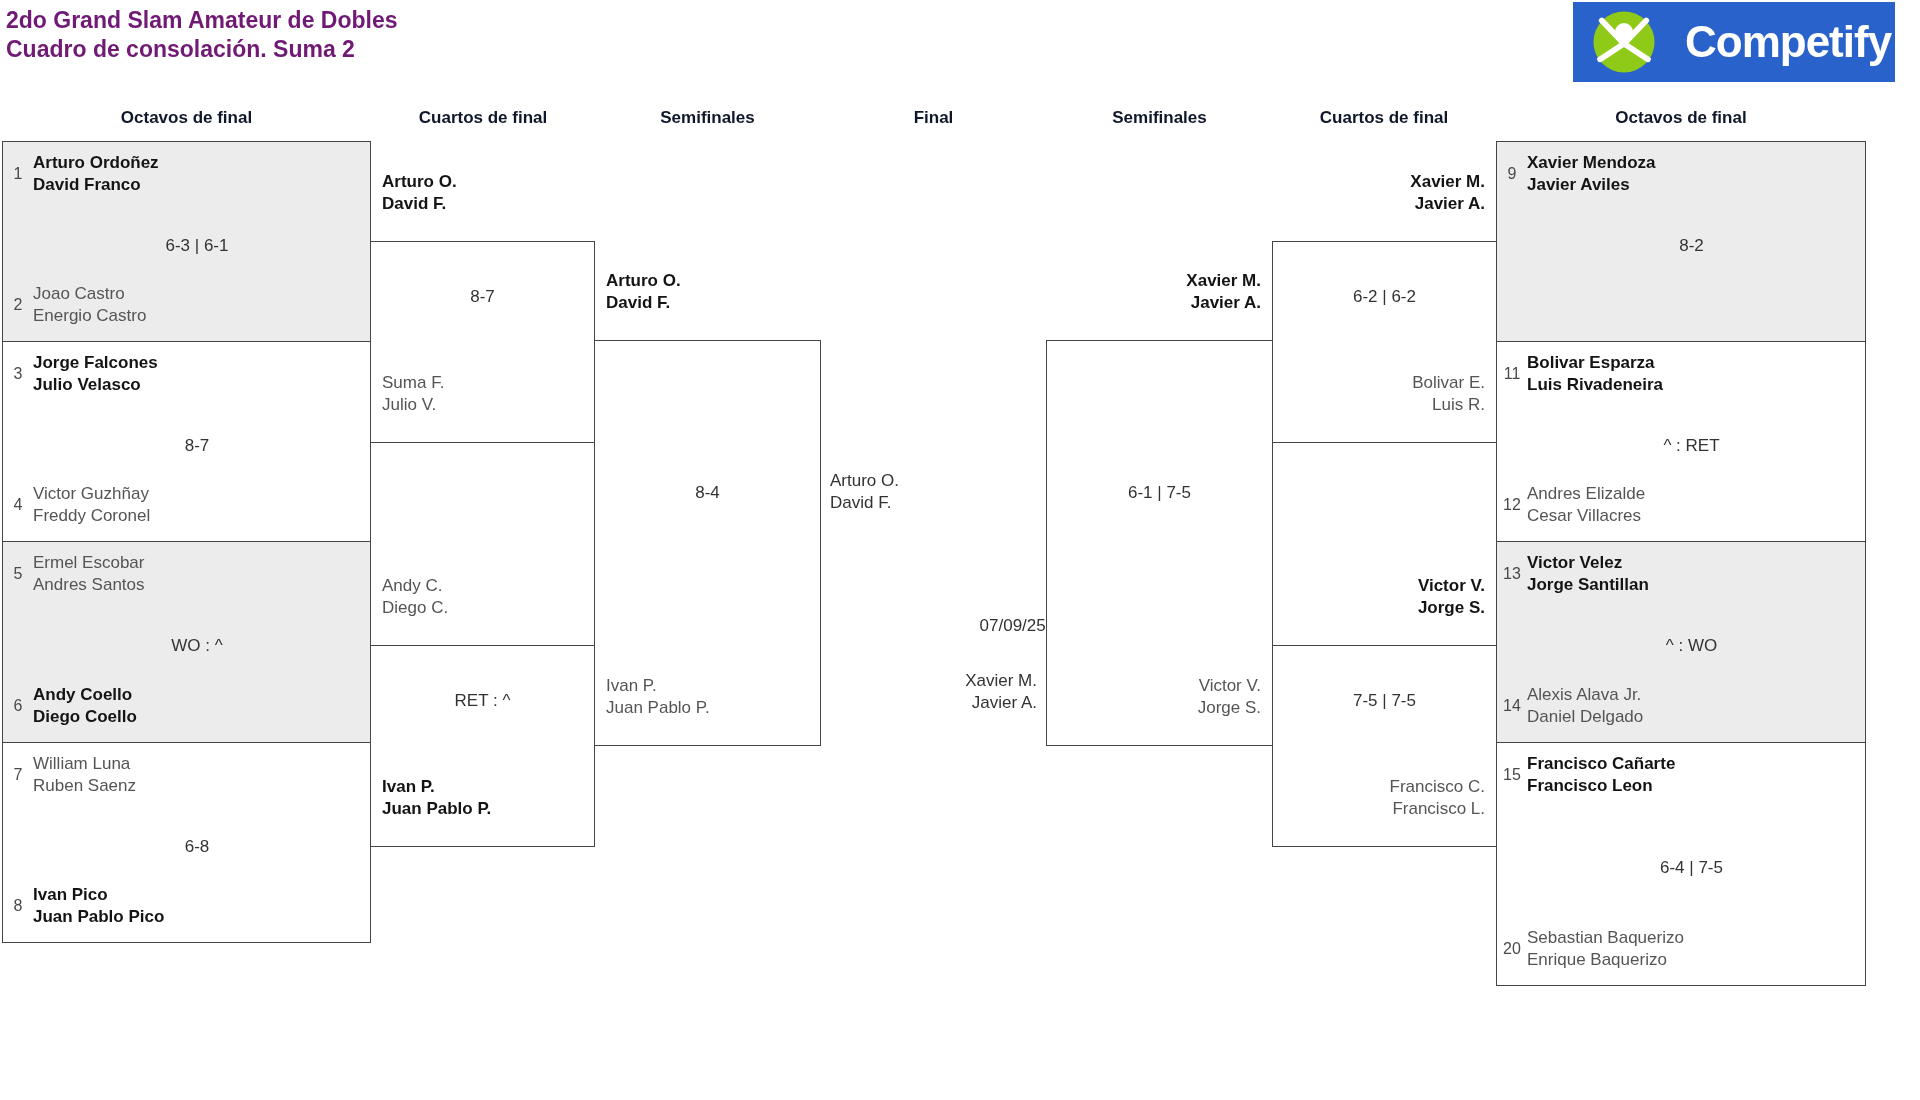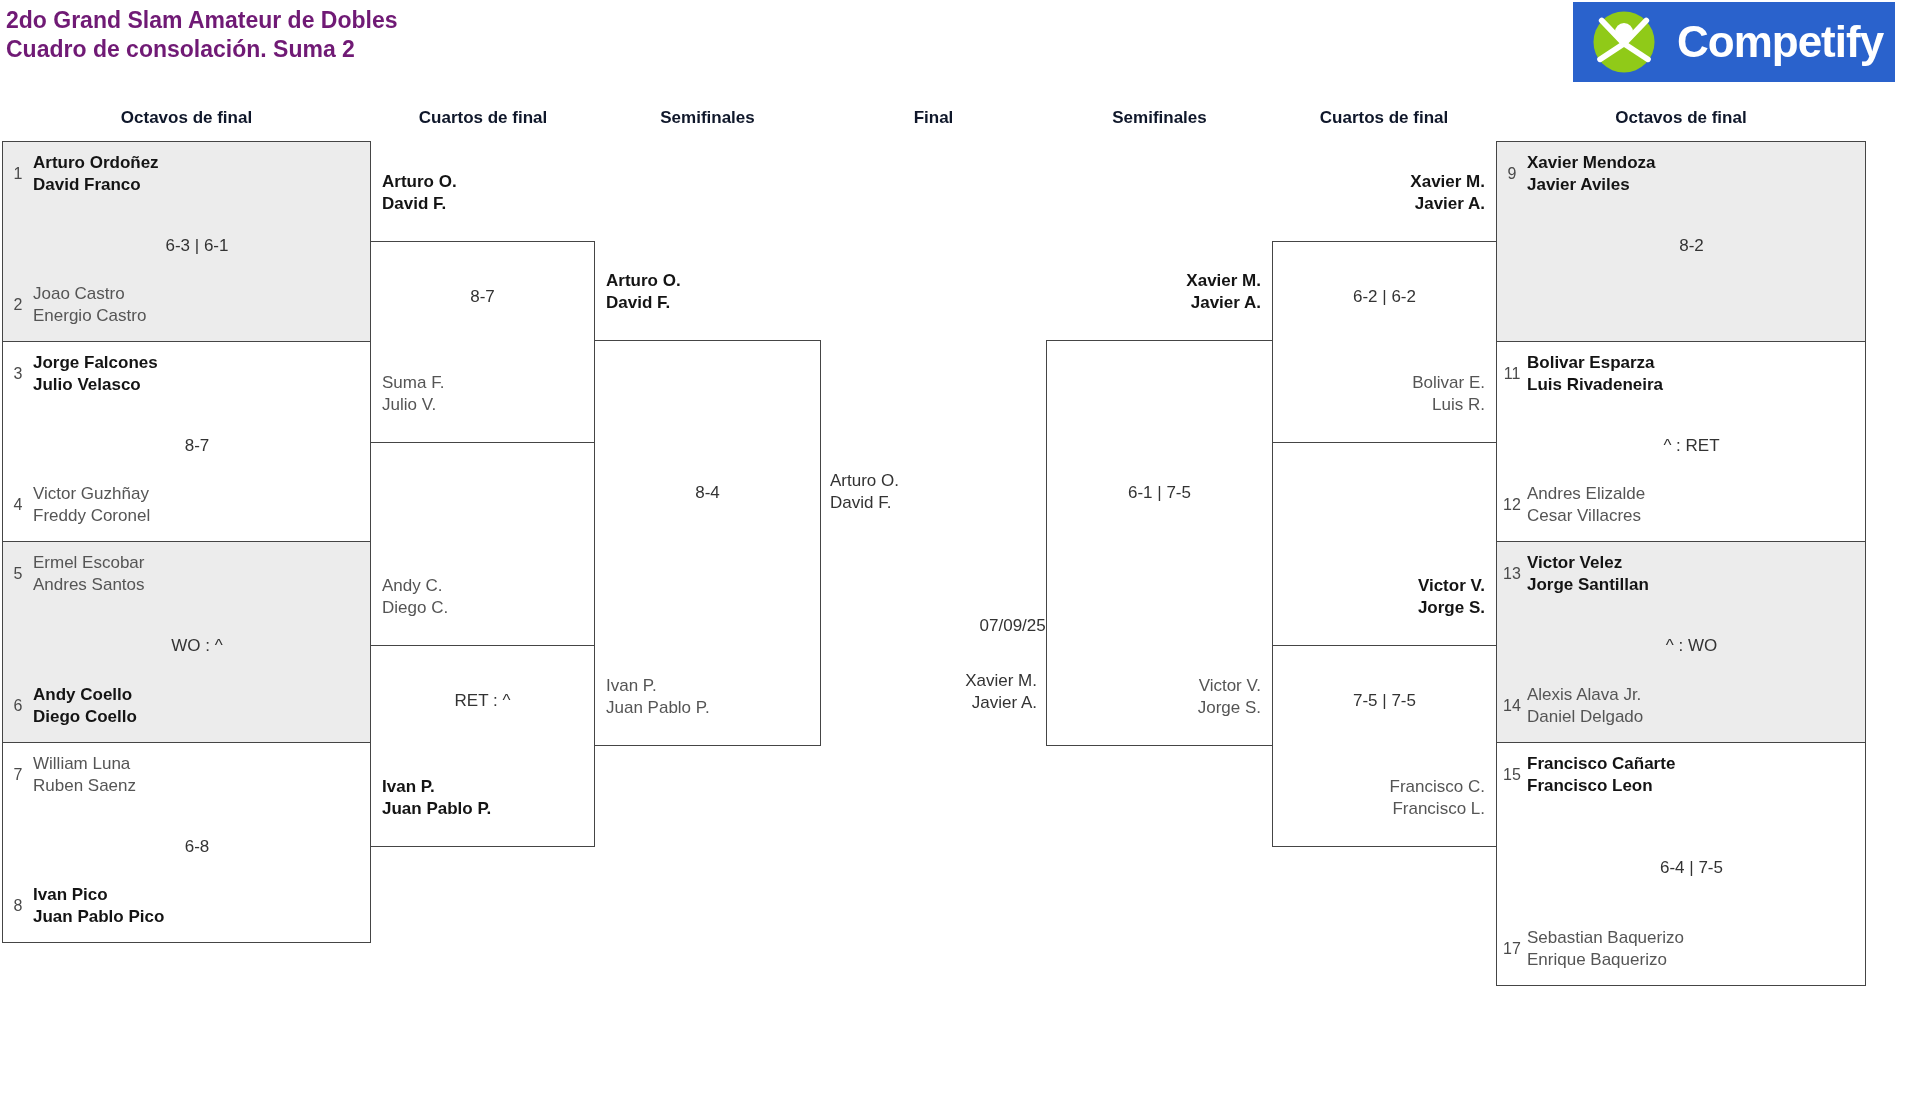--- a/index.html
+++ b/index.html
@@ -6,21 +6,21 @@
   .stage{position:relative;width:1920px;height:1100px;background:#fff;
          font-family:"Liberation Sans",sans-serif;color:#222;overflow:hidden;}
 
   
   .title{position:absolute;left:6px;top:6px;font-size:23px;line-height:29px;
          font-weight:700;color:#701a75;}
   .logo-banner{position:absolute;left:1573px;top:2px;width:322px;height:80px;
          background:#2a62cc;display:flex;align-items:center;}
   .logo-icon{margin-left:18px;flex:0 0 auto;display:block;}
   .logo-text{color:#ffffff;font-size:44px;font-weight:700;letter-spacing:-1px;
-         margin-left:20px;}
+         margin-left:28px;}
 
   
   .round-label{position:absolute;top:108px;text-align:center;font-size:17px;
          font-weight:700;color:#0f172a;}
 
   
   .box{position:absolute;border:1px solid #454545;box-sizing:border-box;background:#fff;}
   .box.gray{background:#ececec;}
 
   .team{position:absolute;left:0;right:0;display:flex;align-items:center;}
@@ -309,21 +309,21 @@
   <div class="box" style="left:1496px;top:742px;width:370px;height:244px;">
     <div class="team topteam winner">
       <span class="seed">15</span>
       <span class="names">
           <div>Francisco Cañarte</div>
           <div>Francisco Leon</div>
         </span>
     </div>
     <div class="score">6-4 | 7-5</div>
     <div class="team bottomteam loser">
-      <span class="seed">17</span>
+      <span class="seed">20</span>
       <span class="names">
           <div>Sebastian Baquerizo</div>
           <div>Enrique Baquerizo</div>
         </span>
     </div>
   </div>
 
 </div>
 
 </body></html>

